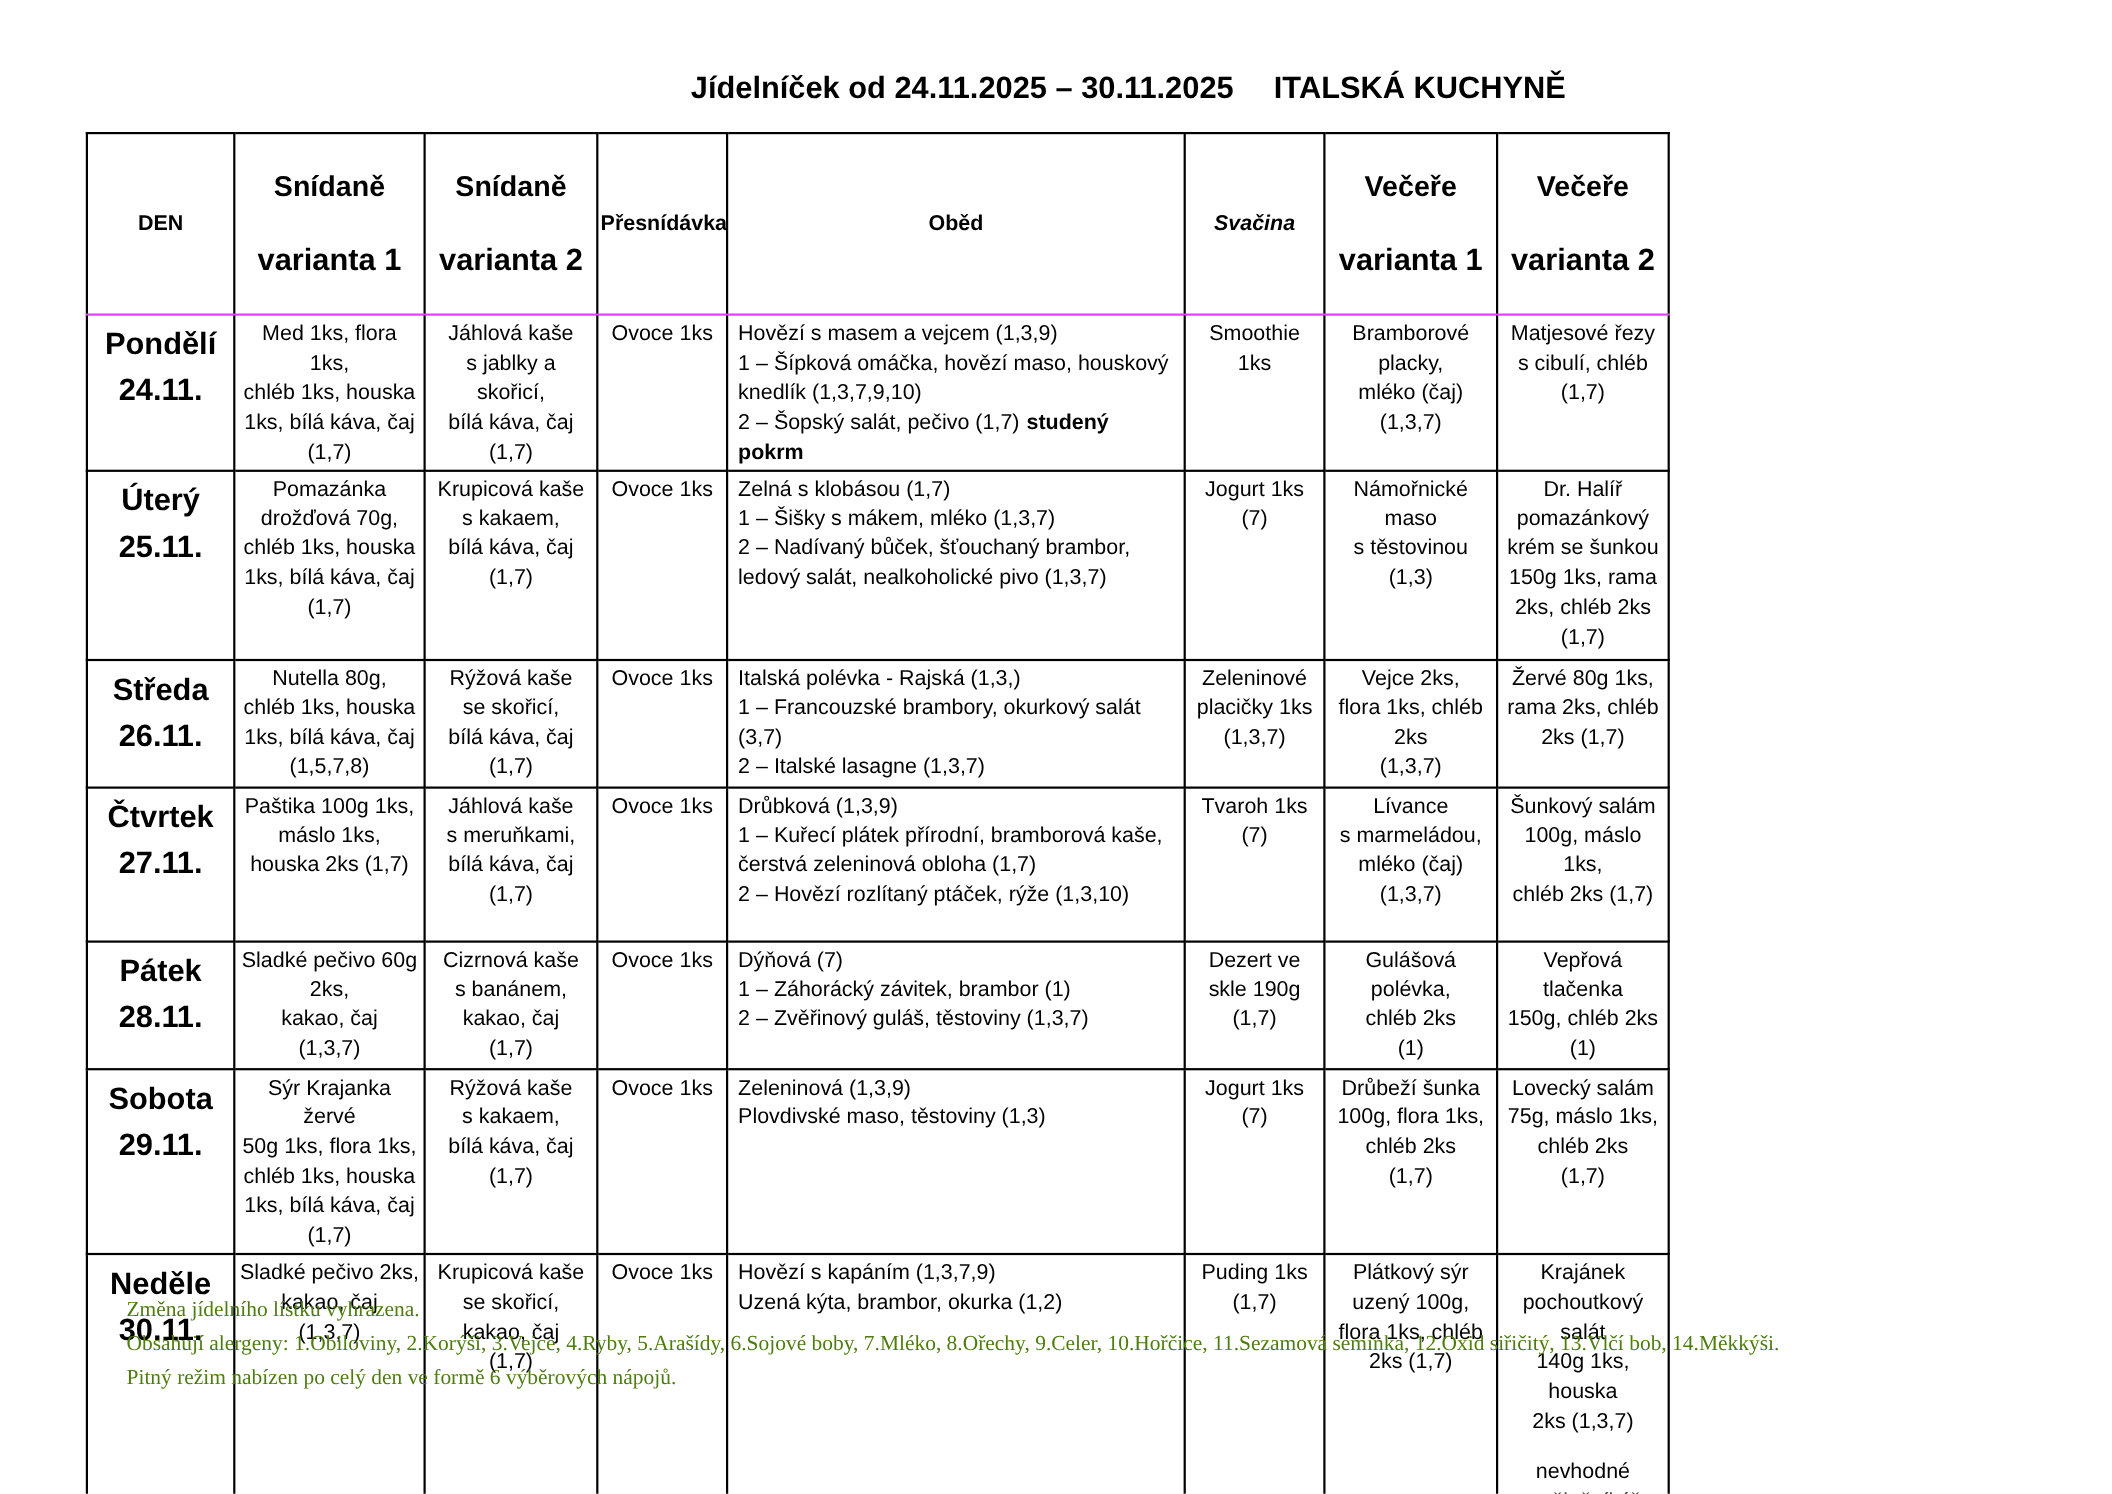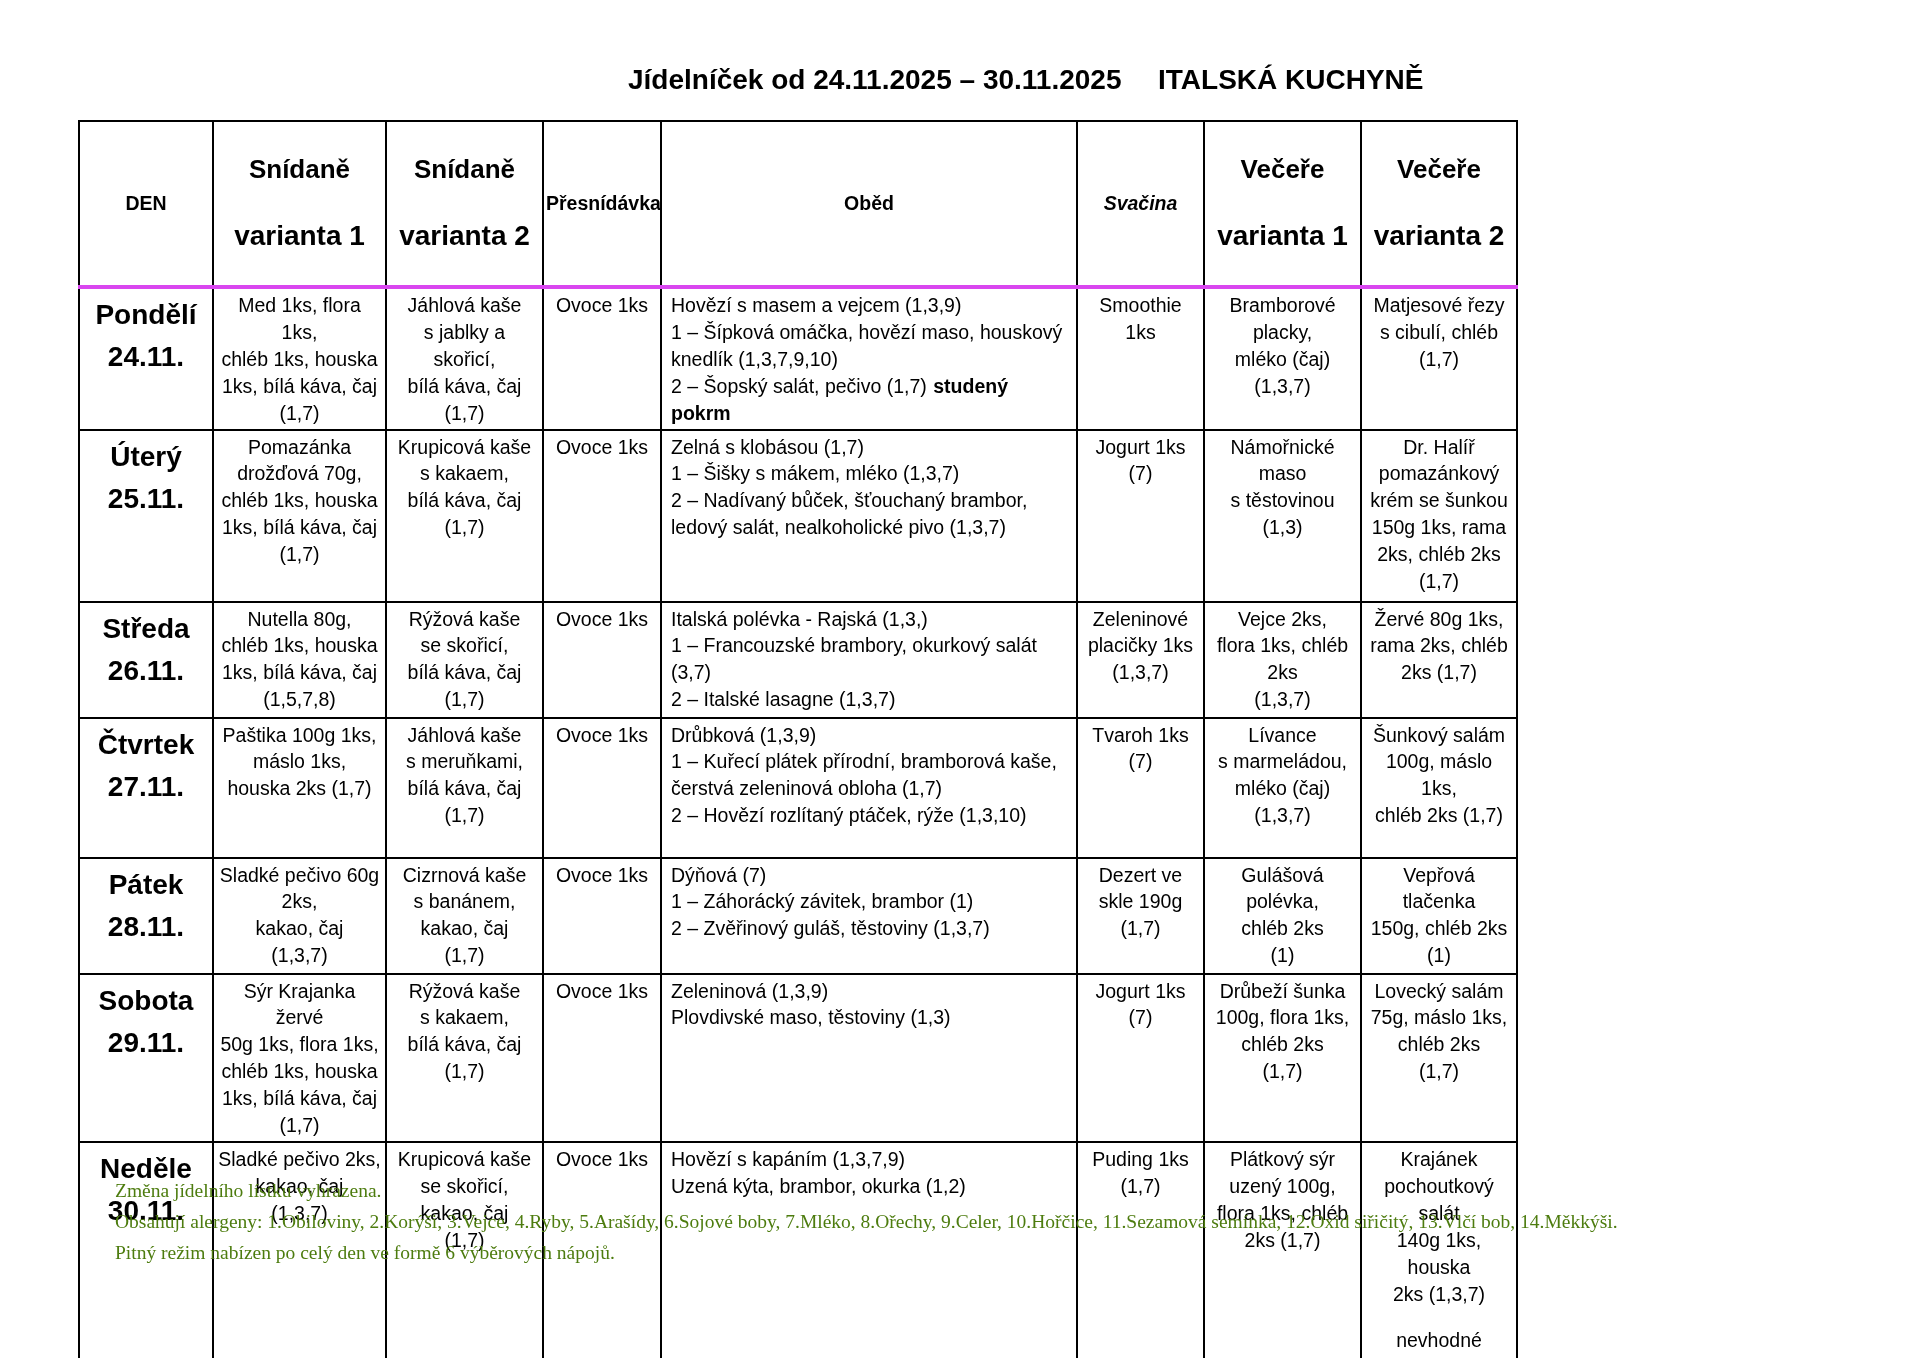--- a/index.html
+++ b/index.html
@@ -18,21 +18,21 @@
   }
   .menu td,.menu th{
     border:2px solid #000;
     vertical-align:top;
     padding:3px 4px 2px 4px;
     text-align:center;
     font-size:19.5px;line-height:1.38;
     white-space:pre-line;
     overflow:hidden;
   }
-  .menu thead th{vertical-align:middle;border-bottom:4px solid #d946ef;padding:2px;}
+  .menu thead th{vertical-align:middle;border-bottom:2px solid #d946ef;padding:2px;}
   .h-big{font-size:26px;font-weight:bold;line-height:1.45;}
   .h-sub{font-size:28px;font-weight:bold;line-height:1.45;}
   .h-den{font-size:27px;font-weight:bold;}
   .h-obed{font-size:27px;font-weight:bold;}
   .h-pres{font-size:20px;font-weight:bold;}
   .h-svac{font-size:22px;font-weight:bold;font-style:italic;}
 
   thead tr{height:78px;}
   tbody tr:nth-child(1){height:110px;}
   tbody tr:nth-child(2){height:172px;margin-left:33px;}

